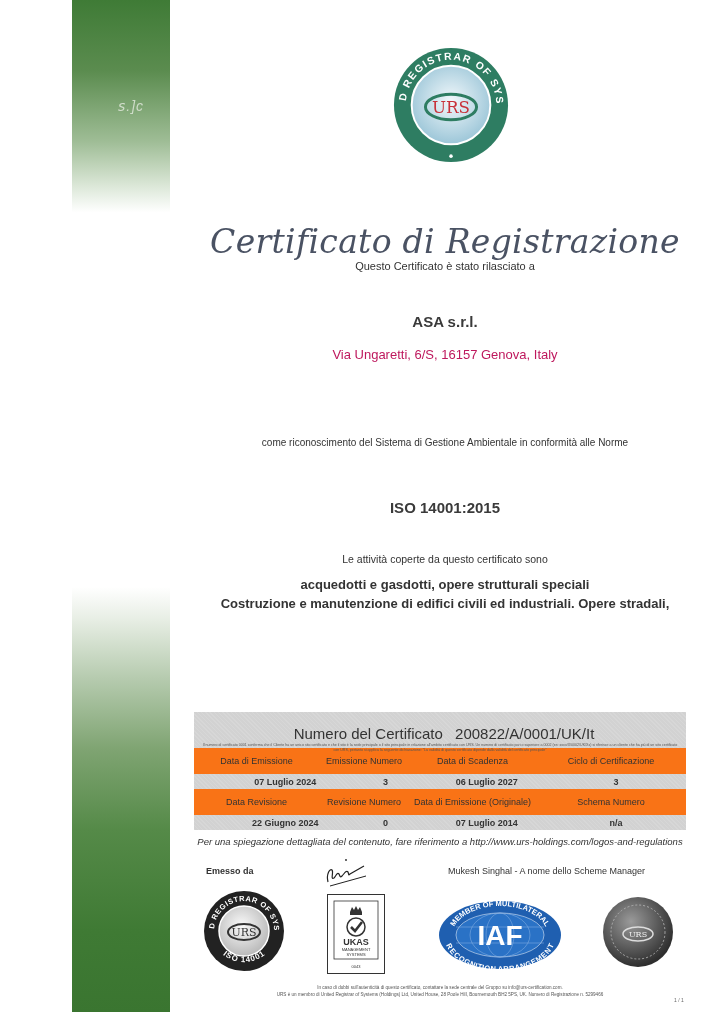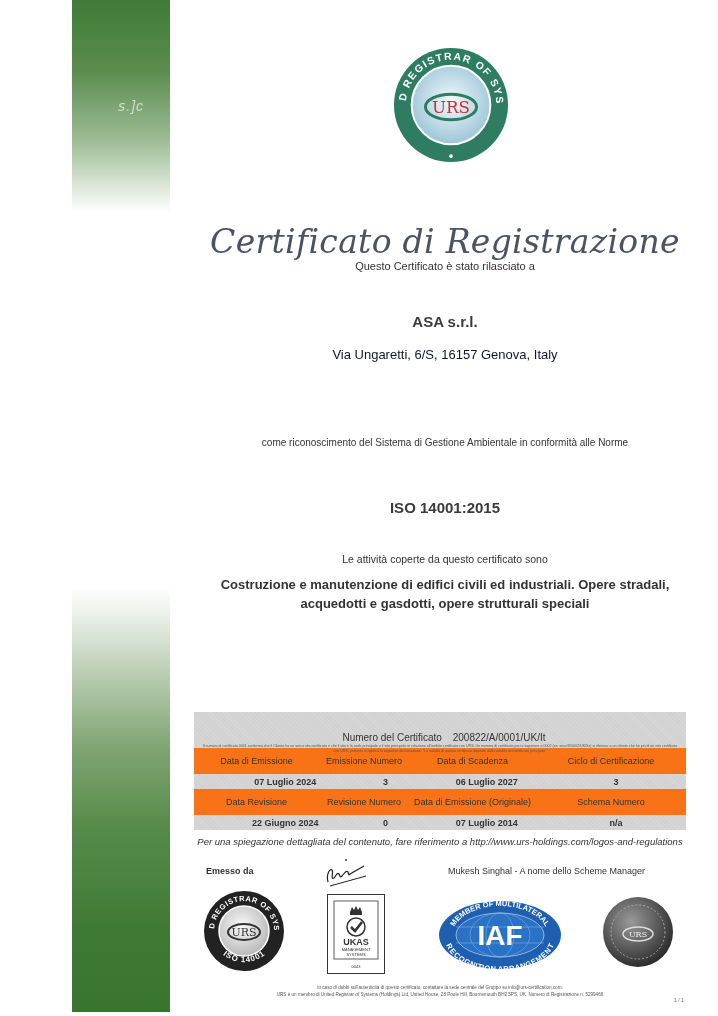--- a/index.html
+++ b/index.html
@@ -18,29 +18,29 @@
     .band-mark { position: absolute; left: 118px; top: 98px; color: #cfdcc9; font-size: 14px; font-style: italic; letter-spacing: 1px; }
     .logo-top { position: absolute; left: 392px; top: 46px; width: 118px; height: 118px; }
     .title {
       position: absolute; left: 200px; width: 490px; top: 186px; text-align: center;
       font-family: "DejaVu Serif", "Liberation Serif", serif; font-style: italic;
       font-size: 33px; color: #4a5263; letter-spacing: 0.3px; margin-top: 36px;
     }
     .center-text { position: absolute; left: 200px; width: 490px; text-align: center; }
     .issued-to { top: 260px; font-size: 11px; }
     .company { top: 313px; font-size: 15px; font-weight: bold; color: #3a3a3a; }
-    .address { top: 347px; font-size: 13px; color: #0f172a; }
+    .address { top: 347px; font-size: 13px; color: #be185d; }
     .recognition { top: 437px; font-size: 10px; color: #333; }
     .standard { top: 499px; font-size: 15px; font-weight: bold; color: #3a3a3a; }
     .activities-label { top: 553px; font-size: 10.5px; color: #333; }
     .scope { top: 575px; font-size: 13px; font-weight: bold; color: #333; line-height: 19px; }
     .cert-table { position: absolute; left: 194px; width: 492px; top: 712px; font-size: 9px; color: #333; }
     .gray { background: #d2d2d2; background-image: repeating-linear-gradient(45deg, rgba(255,255,255,0.12) 0 1px, transparent 1px 3px); }
     .cert-num-box { height: 36px; position: relative; text-align: center; }
-    .cert-num { padding-top: 20px; font-size: 10px; }
+    .cert-num { padding-top: 13px; font-size: 15px; }
     .cert-num span { margin-left: 8px; }
     .fine { font-size: 3.6px; line-height: 5px; padding: 1px 6px; color: #555; }
     .row { display: flex; align-items: center; }
     .row > div { text-align: center; }
     .c1 { width: 125px; } .c2 { width: 90px; } .c3 { width: 127px; } .c4 { width: 150px; }
     .hdr { height: 26px; background: #f97316; }
     .val { height: 15px; font-weight: bold; margin-bottom: 0; padding-left: 33px; }
     .ref-note { position: absolute; left: 194px; width: 492px; top: 836px; text-align: center; font-size: 9.5px; color: #333; font-style: italic; }
     .issued-by { position: absolute; left: 206px; top: 866px; font-size: 9px; font-weight: bold; }
     .signature { position: absolute; left: 322px; top: 856px; width: 48px; height: 32px; }
@@ -78,22 +78,22 @@
 
 <div class="center-text issued-to">Questo Certificato è stato rilasciato a</div>
 <div class="center-text company">ASA s.r.l.</div>
 <div class="center-text address">Via Ungaretti, 6/S, 16157 Genova, Italy</div>
 
 <div class="center-text recognition">come riconoscimento del Sistema di Gestione Ambientale in conformità alle Norme</div>
 <div class="center-text standard">ISO 14001:2015</div>
 
 <div class="center-text activities-label">Le attività coperte da questo certificato sono</div>
 <div class="center-text scope">
+  <div>acquedotti e gasdotti, opere strutturali speciali</div>
   <div>Costruzione e manutenzione di edifici civili ed industriali. Opere stradali,</div>
-  <div>acquedotti e gasdotti, opere strutturali speciali</div>
 </div>
 
 <div class="cert-table">
   <div class="cert-num-box gray">
     <div class="cert-num">
       <span>Numero del Certificato</span>
       <span>200822/A/0001/UK/It</span>
     </div>
     <div class="fine">Il numero di certificato 0001 conferma che il Cliente ha un unico sito certificato e che il sito è la sede principale o il sito principale in relazione all'ambito certificato con URS. Un numero di certificato pari o superiore a 0002 (es: xxxx/X/0002/UK/Xx) si riferisce a un cliente che ha più di un sito certificato con URS, pertanto si applica la seguente dichiarazione: "La validità di questo certificato dipende dalla validità del certificato principale"</div>
   </div>

